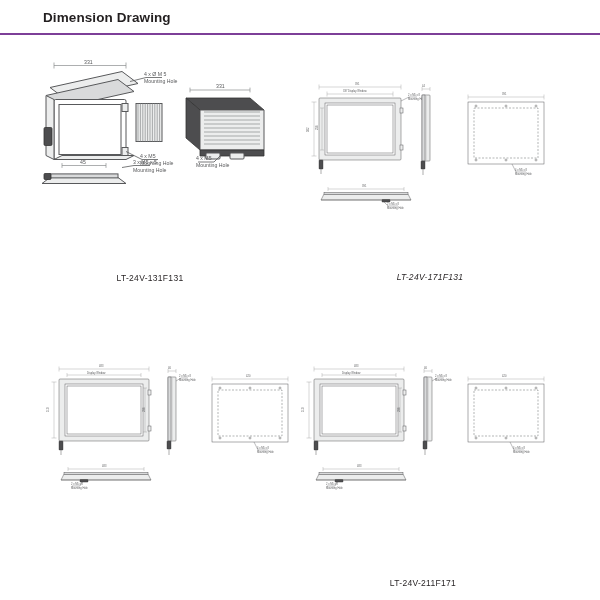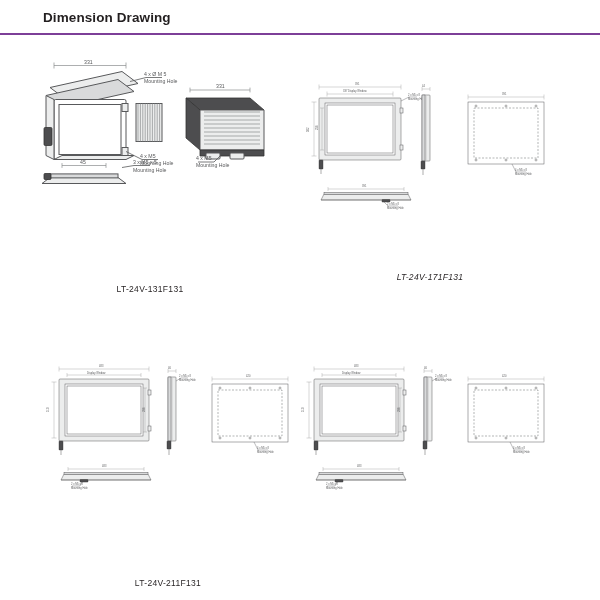--- a/index.html
+++ b/index.html
@@ -182,21 +182,21 @@
 
       <g class="arr">
         <line x1="25" y1="39" x2="22" y2="42"></line>
         <line x1="22" y1="42" x2="14" y2="42"></line>
       </g>
       <text class="note" x="13" y="41">4 x M5</text>
       <text class="note" x="13" y="44.5">Mounting Hole</text>
     </svg>
   </div>
 
-  <div class="caption" style="left:60px; top:284px; width:180px;">LT-24V-131F131</div>
+  <div class="caption" style="left:60px; top:273px; width:180px;">LT-24V-131F131</div>
 
   <div class="drawing" style="left:305px; top:78px;">
     <svg width="130" height="115" viewBox="0 0 130 115">
 
       <g class="ln-t">
         <line x1="14" y1="9" x2="96" y2="9"></line>
         <line x1="14" y1="6.5" x2="14" y2="11.5"></line>
         <line x1="96" y1="6.5" x2="96" y2="11.5"></line>
       </g>
       <text class="dim" x="50" y="7" font-size="3.2">391</text>
@@ -409,21 +409,20 @@
       <rect class="filldk" x="28" y="17.5" width="8" height="2.6" rx="0.5"></rect>
       <g class="arr">
         <line x1="30" y1="20" x2="28" y2="24"></line>
         <line x1="28" y1="24" x2="20" y2="24"></line>
       </g>
       <text class="note" x="19" y="22.5" font-size="2.8">2 x M5 x 8</text>
       <text class="note" x="19" y="26.5" font-size="2.8">Mounting Hole</text>
     </svg>
   </div>
 
-  <div class="caption" style="left:78px; top:578px; width:180px;">LT-24V-211F131</div>
 
   <div class="drawing" style="left:300px; top:360px;">
     <svg width="130" height="110" viewBox="0 0 130 110">
       <g class="ln-t">
         <line x1="14" y1="9" x2="104" y2="9"></line>
         <line x1="14" y1="6.5" x2="14" y2="11.5"></line>
         <line x1="104" y1="6.5" x2="104" y2="11.5"></line>
       </g>
       <text class="dim" x="54" y="7" font-size="3.2">483</text>
       <g class="ln-t">
@@ -519,14 +518,15 @@
       <rect class="filldk" x="28" y="17.5" width="8" height="2.6" rx="0.5"></rect>
       <g class="arr">
         <line x1="30" y1="20" x2="28" y2="24"></line>
         <line x1="28" y1="24" x2="20" y2="24"></line>
       </g>
       <text class="note" x="19" y="22.5" font-size="2.8">2 x M5 x 8</text>
       <text class="note" x="19" y="26.5" font-size="2.8">Mounting Hole</text>
     </svg>
   </div>
 
+  <div class="caption" style="left:333px; top:578px; width:180px;">LT-24V-211F171</div>
 
 </div>
 
 </body></html>

